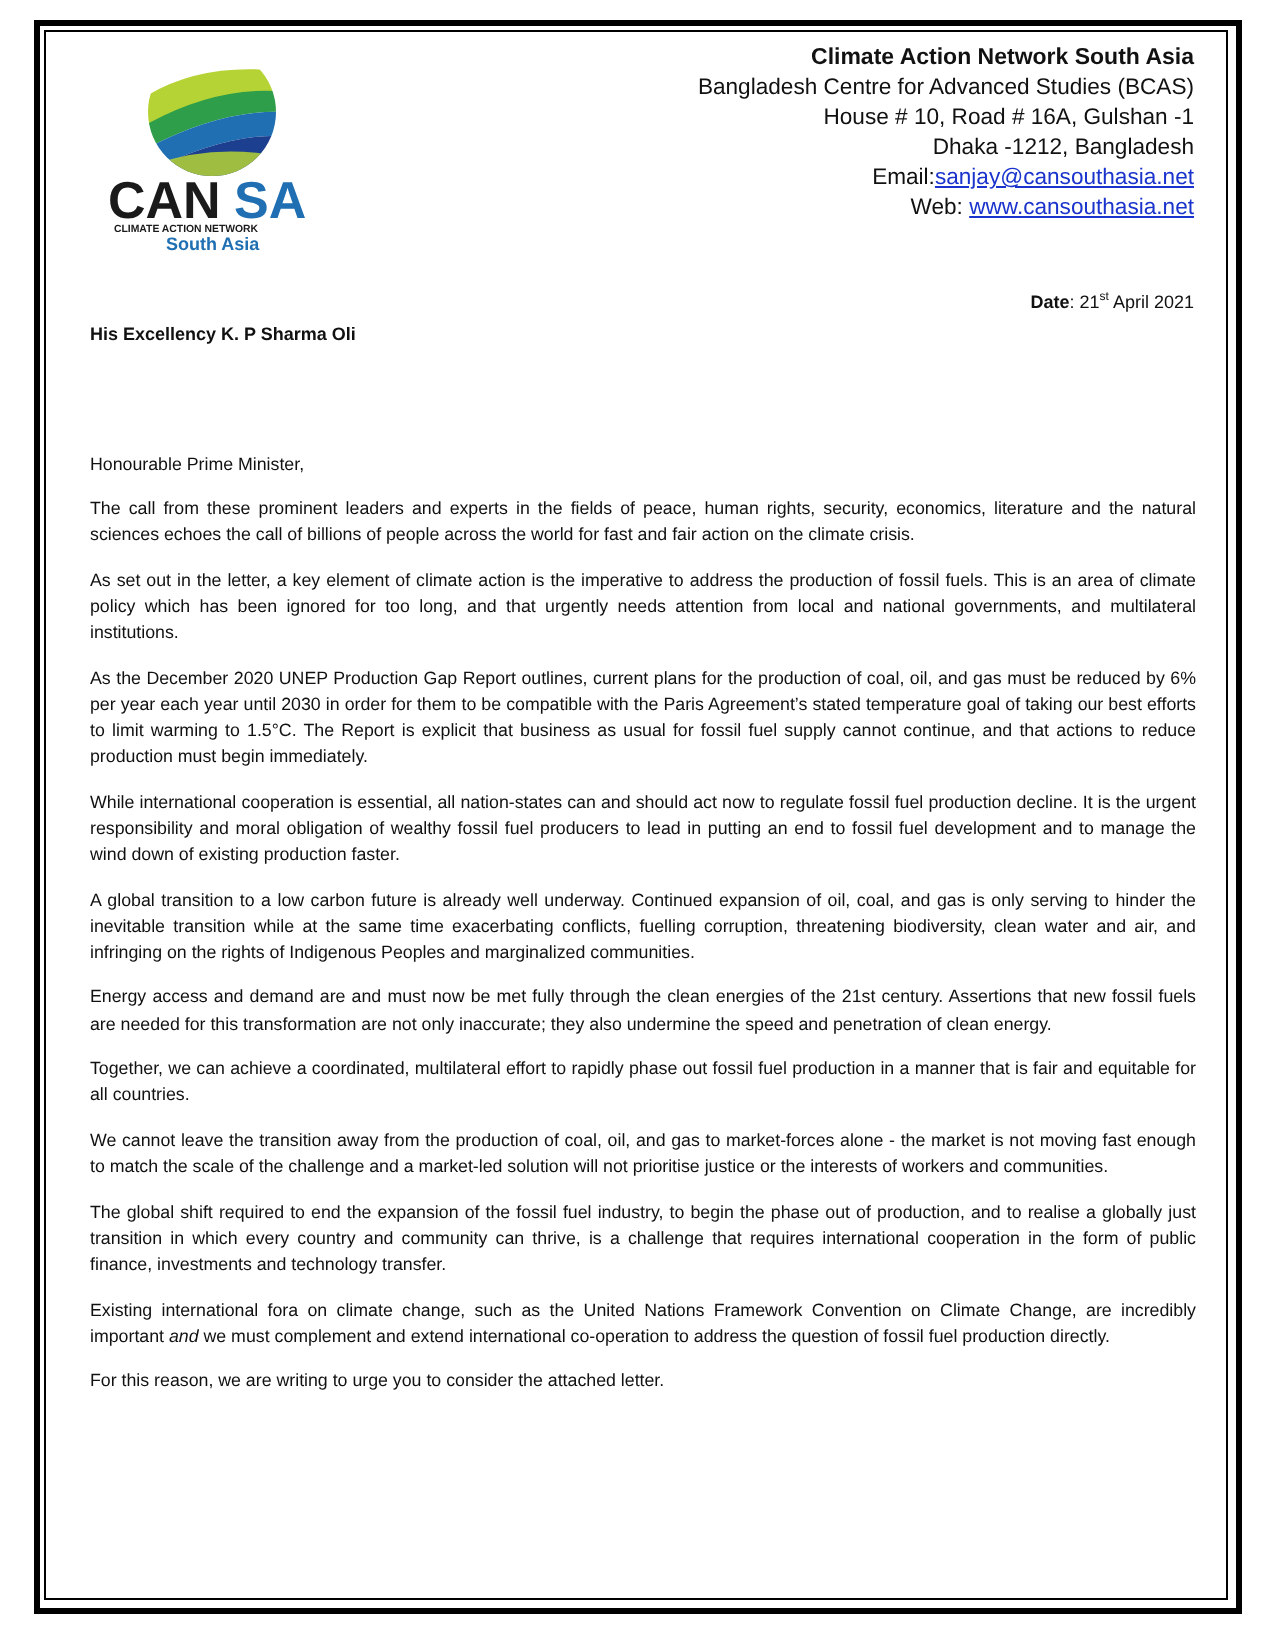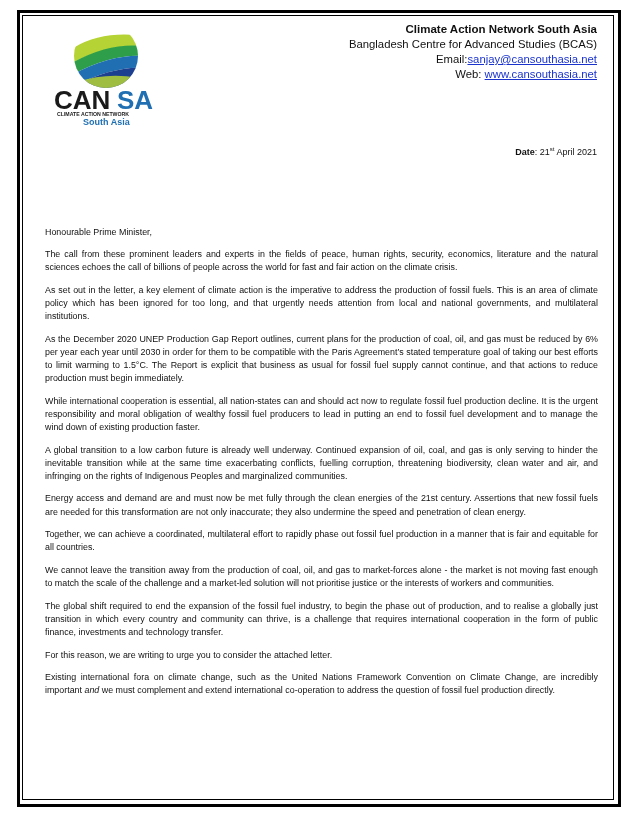--- a/index.html
+++ b/index.html
@@ -49,37 +49,40 @@
     <text x="6" y="89" font-family="Liberation Sans, sans-serif" font-weight="bold" font-size="26" fill="#1a1a1a">CAN</text>
     <text x="69" y="89" font-family="Liberation Sans, sans-serif" font-weight="bold" font-size="26" fill="#1f6fb2">SA</text>
     <text x="9" y="96" font-family="Liberation Sans, sans-serif" font-weight="bold" font-size="5.2" fill="#1a1a1a">CLIMATE ACTION NETWORK</text>
     <text x="35" y="105" font-family="Liberation Sans, sans-serif" font-weight="bold" font-size="9" fill="#1f6fb2">South Asia</text>
   </svg>
 </div>
 
 <div class="org">
   <div class="org-name">Climate Action Network South Asia</div>
   <div>Bangladesh Centre for Advanced Studies (BCAS)</div>
+  <div>House # 10, Road # 16A, Gulshan -1</div>
+  <div>Dhaka -1212, Bangladesh</div>
   <div><span>Email:</span><a>sanjay@cansouthasia.net</a></div>
   <div><span>Web: </span><a>www.cansouthasia.net</a></div>
 </div>
 
 <div class="date">
   <b>Date</b>: <span>21</span><sup>st</sup><span> April 2021</span>
 </div>
 
 <div class="recipient">
+  <div>His Excellency K. P Sharma Oli</div>
 </div>
 
 <div class="body">
   <p class="salutation">Honourable Prime Minister,</p>
   <p>The call from these prominent leaders and experts in the fields of peace, human rights, security, economics, literature and the natural sciences echoes the call of billions of people across the world for fast and fair action on the climate crisis.</p>
   <p>As set out in the letter, a key element of climate action is the imperative to address the production of fossil fuels. This is an area of climate policy which has been ignored for too long, and that urgently needs attention from local and national governments, and multilateral institutions.</p>
   <p>As the December 2020 UNEP Production Gap Report outlines, current plans for the production of coal, oil, and gas must be reduced by 6% per year each year until 2030 in order for them to be compatible with the Paris Agreement’s stated temperature goal of taking our best efforts to limit warming to 1.5°C. The Report is explicit that business as usual for fossil fuel supply cannot continue, and that actions to reduce production must begin immediately.</p>
   <p>While international cooperation is essential, all nation-states can and should act now to regulate fossil fuel production decline. It is the urgent responsibility and moral obligation of wealthy fossil fuel producers to lead in putting an end to fossil fuel development and to manage the wind down of existing production faster.</p>
   <p>A global transition to a low carbon future is already well underway. Continued expansion of oil, coal, and gas is only serving to hinder the inevitable transition while at the same time exacerbating conflicts, fuelling corruption, threatening biodiversity, clean water and air, and infringing on the rights of Indigenous Peoples and marginalized communities.</p>
   <p>Energy access and demand are and must now be met fully through the clean energies of the 21st century. Assertions that new fossil fuels are needed for this transformation are not only inaccurate; they also undermine the speed and penetration of clean energy.</p>
   <p>Together, we can achieve a coordinated, multilateral effort to rapidly phase out fossil fuel production in a manner that is fair and equitable for all countries.</p>
   <p>We cannot leave the transition away from the production of coal, oil, and gas to market-forces alone - the market is not moving fast enough to match the scale of the challenge and a market-led solution will not prioritise justice or the interests of workers and communities.</p>
   <p>The global shift required to end the expansion of the fossil fuel industry, to begin the phase out of production, and to realise a globally just transition in which every country and community can thrive, is a challenge that requires international cooperation in the form of public finance, investments and technology transfer.</p>
+  <p><span>Existing international fora on climate change, such as the United Nations Framework Convention on Climate Change, are incredibly important </span><i>and</i><span> we must complement and extend international co-operation to address the question of fossil fuel production directly.</span></p>
   <p>For this reason, we are writing to urge you to consider the attached letter.</p>
-  <p><span>Existing international fora on climate change, such as the United Nations Framework Convention on Climate Change, are incredibly important </span><i>and</i><span> we must complement and extend international co-operation to address the question of fossil fuel production directly.</span></p>
 </div>
 
 </body></html>

